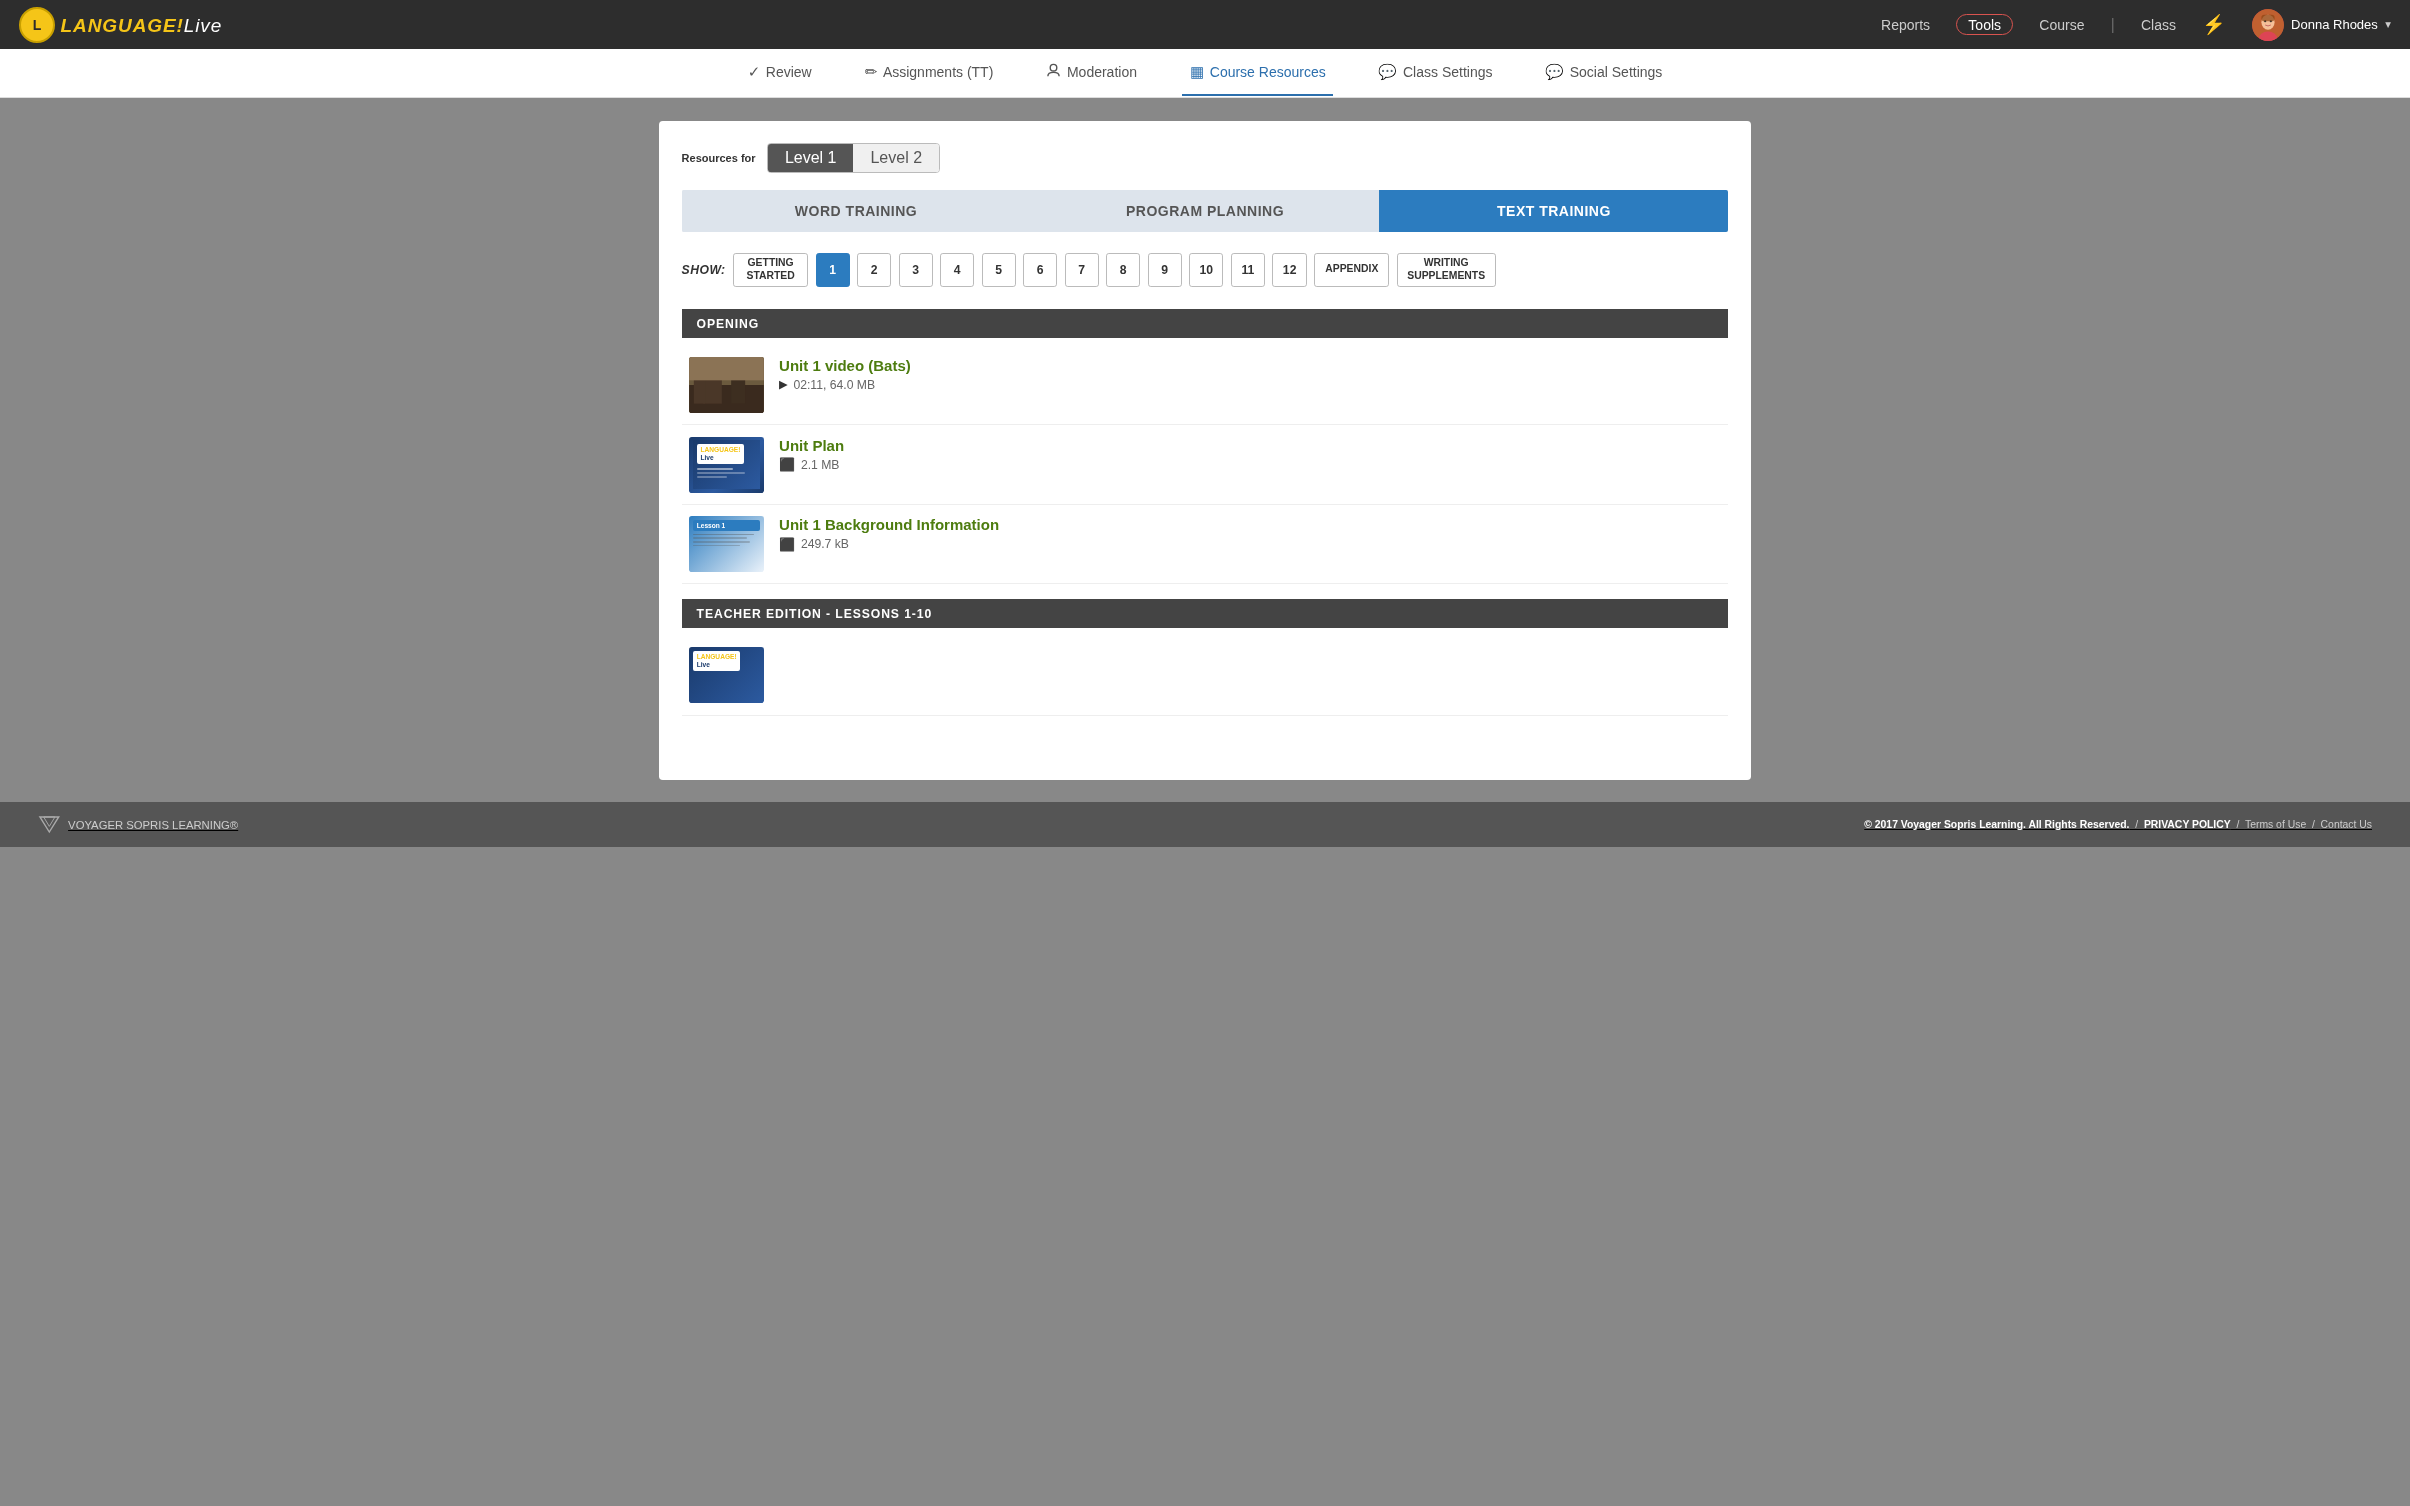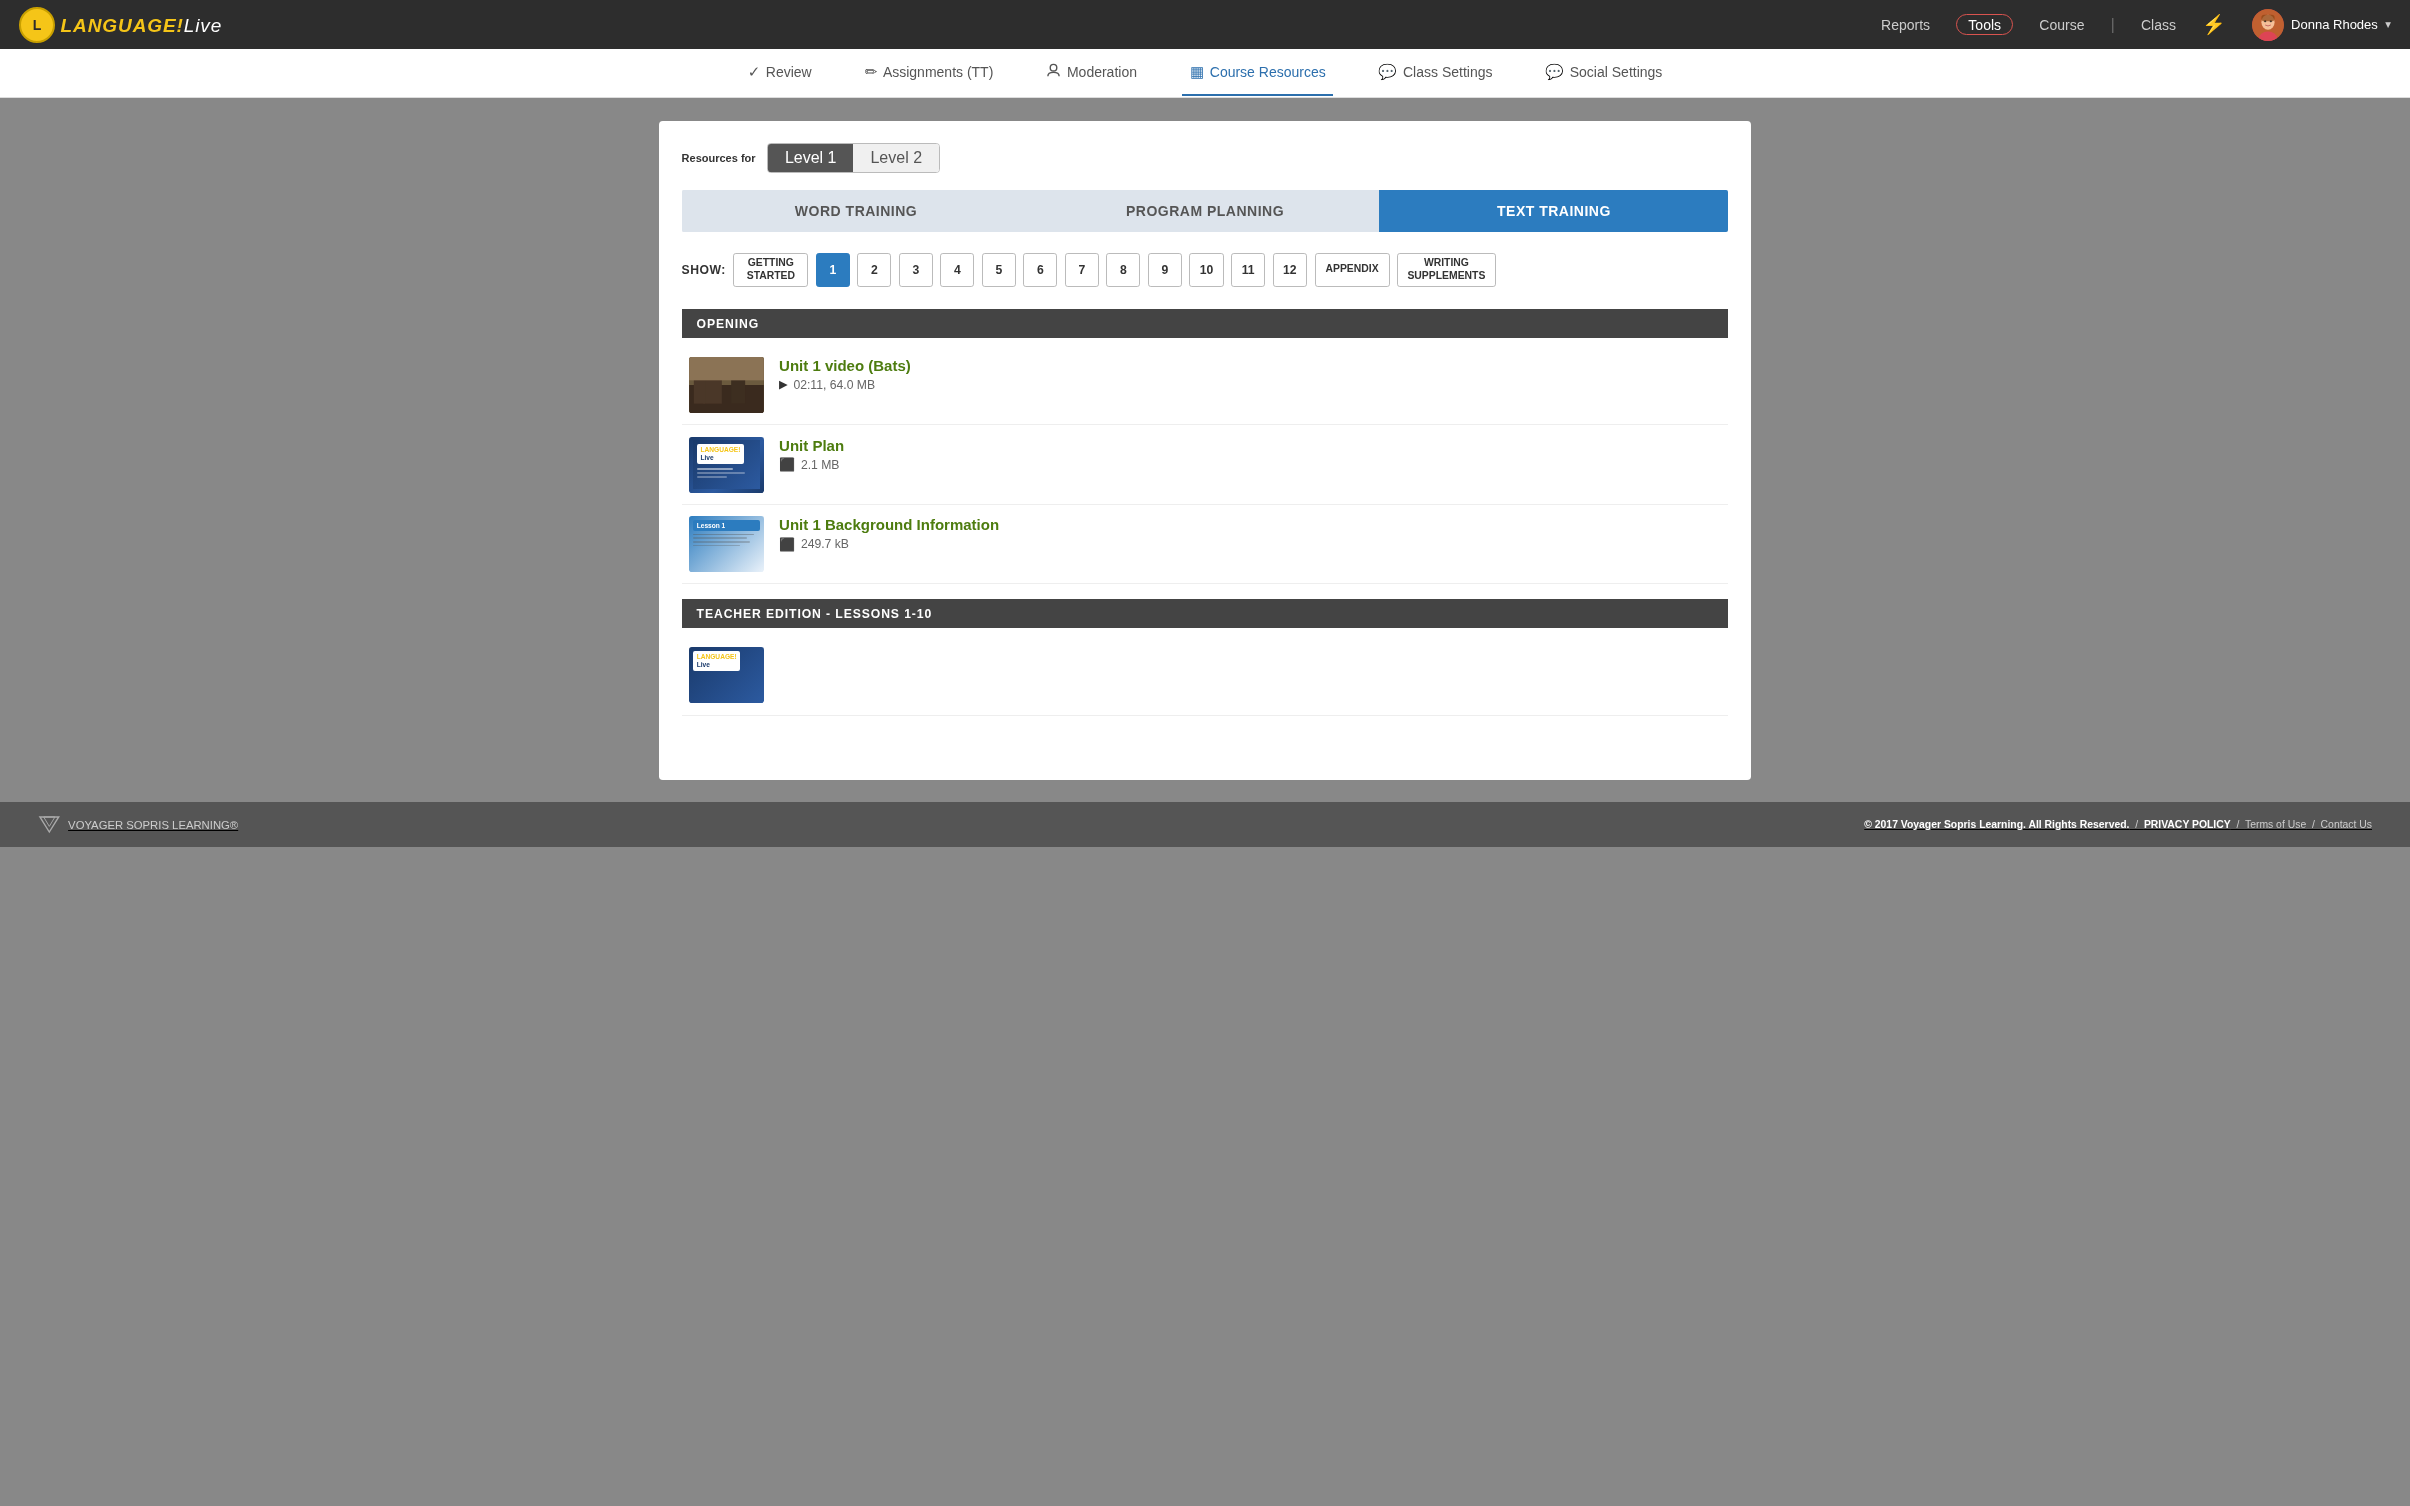--- a/index.html
+++ b/index.html
@@ -161,20 +161,21 @@
       align-items: center;
       gap: 7.5px;
       margin-bottom: 22.6px;
       flex-wrap: wrap;
     }
     .show-label {
       font-size: 12.2px;
       font-weight: bold;
       color: #333;
       letter-spacing: 0.5px;
+      font-style: italic;
     }
     .show-btn {
       min-width: 34px;
       height: 34px;
       padding: 0 9.4px;
       border: 0.9px solid #bbb;
       background: #fff;
       color: #333;
       font-size: 12.2px;
       font-weight: bold;

